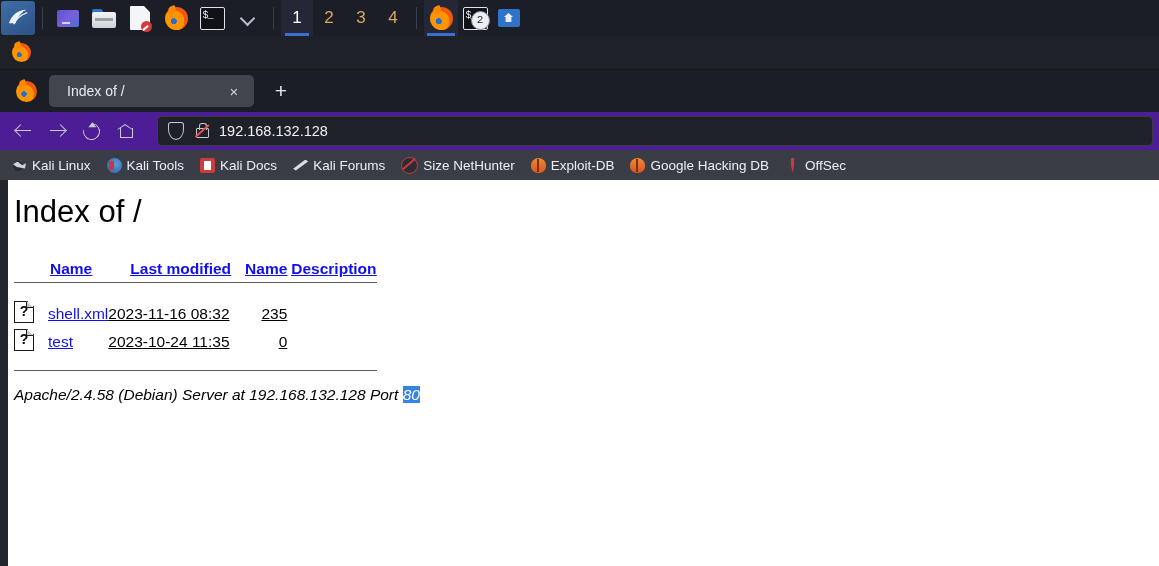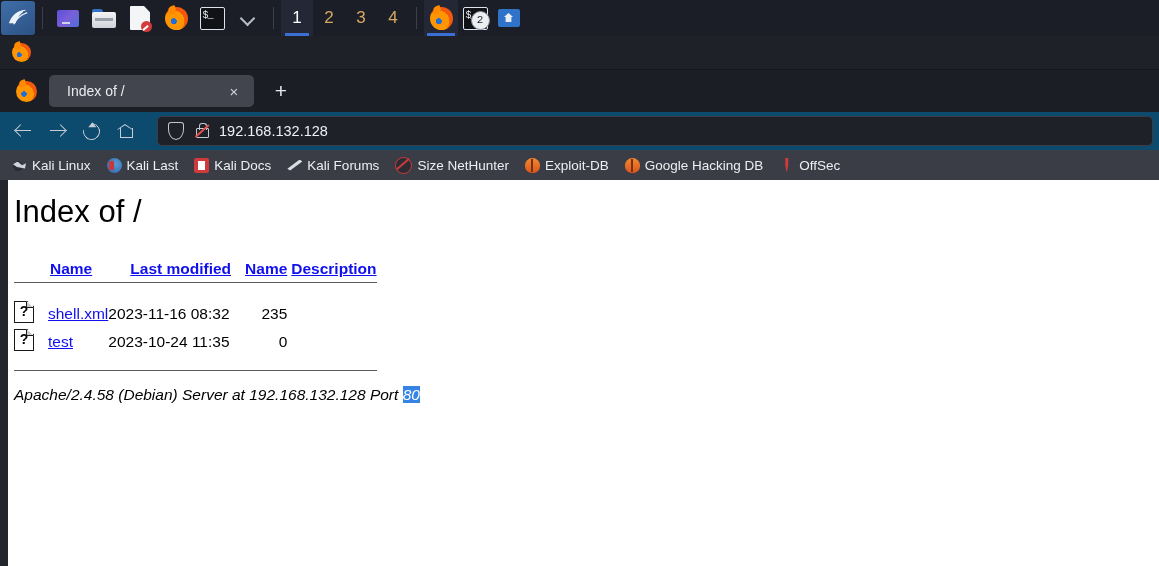--- a/index.html
+++ b/index.html
@@ -87,21 +87,21 @@
   .tab-fox:after{content:"";position:absolute;top:-1px;left:3px;width:7px;height:7px;
       background:#ff8a00;border-radius:60% 10% 60% 10%;transform:rotate(-18deg);}
   .tab{width:205px;height:32px;background:#42454e;border-radius:5px;display:flex;
       align-items:center;padding:0 8px 0 18px;box-sizing:border-box;}
   .tab-title{flex:1;color:#e9ebf0;font-size:14px;white-space:nowrap;overflow:hidden;}
   .tab-close{width:24px;height:24px;display:flex;align-items:center;justify-content:center;
       color:#cfd3db;font-size:15px;border-radius:4px;}
   .newtab{width:30px;height:30px;margin-left:12px;display:flex;align-items:center;
       justify-content:center;color:#e2e5eb;font-size:21px;font-weight:300;}
 
-  #navbar{height:38px;background:#0c4a6e;display:flex;align-items:center;padding:0 6px;}
+  #navbar{height:38px;background:#4c1d95;display:flex;align-items:center;padding:0 6px;}
   .nav-btn{width:34px;height:30px;display:flex;align-items:center;justify-content:center;
       color:#c9cdd6;}
   .arrow-l,.arrow-r{width:15px;height:15px;position:relative;}
   .arrow-l:before,.arrow-r:before{content:"";position:absolute;top:6px;left:0;width:15px;height:1.6px;background:#c9cdd6;}
   .arrow-l:after{content:"";position:absolute;left:0;top:2.5px;width:8px;height:8px;
       border-left:1.6px solid #c9cdd6;border-bottom:1.6px solid #c9cdd6;transform:rotate(45deg);}
   .arrow-r:after{content:"";position:absolute;right:0;top:2.5px;width:8px;height:8px;
       border-right:1.6px solid #c9cdd6;border-top:1.6px solid #c9cdd6;transform:rotate(45deg);}
   .reload{width:15px;height:15px;border:1.7px solid #c9cdd6;border-radius:50%;
       border-top-color:transparent;position:relative;transform:rotate(-35deg);}
@@ -147,21 +147,21 @@
   .bi-bug:after{content:"";position:absolute;left:6px;top:1px;width:2px;height:13px;background:#7c2f0d;}
   .bi-offsec:after{content:"";position:absolute;left:5px;top:0;width:5px;height:15px;
       background:#cf3a3a;clip-path:polygon(20% 0,80% 0,80% 55%,50% 100%,20% 55%);}
 
   
   #viewport{height:100%;background:#24262e;display:flex;}
   #page-frame-left{width:8px;background:#24262e;flex:none;}
   #page{flex:1;background:#ffffff;color:#000;overflow:hidden;position:relative;}
   #page-inner{padding:14px 0 0 6px;}
   h1#idx-title{font-size:31px;font-weight:400;margin:0 0 30px 0;letter-spacing:0px;}
-  table#listing{border-collapse:collapse;font-size:15.5px;}
+  table#listing{border-collapse:collapse;font-size:15.5px;text-decoration:underline;}
   table#listing th{font-weight:700;color:#1010ee;text-decoration:underline;
       padding:0 0 4px 0;white-space:nowrap;}
   table#listing th.c-icon{width:34px;}
   table#listing th.c-name{text-align:left;padding-left:2px;}
   table#listing th.c-mod{text-align:left;padding-left:22px;}
   table#listing th.c-size{text-align:left;padding-left:14px;}
   table#listing th.c-desc{text-align:left;padding-left:4px;}
   tr.rule td{border-top:1.6px solid #5a5a5a;height:1px;padding:0;font-size:0;line-height:0;}
   table#listing td{padding:1px 0;white-space:nowrap;vertical-align:middle;}
   td.c-icon{width:34px;padding-left:2px;}
@@ -290,21 +290,21 @@
     </div>
   </div>
 
   <div id="bookmarks">
     <div class="bm">
       <span class="bi bi-dragon"></span>
       <span>Kali Linux</span>
     </div>
     <div class="bm">
       <span class="bi bi-tools"></span>
-      <span>Kali Last</span>
+      <span>Kali Tools</span>
     </div>
     <div class="bm">
       <span class="bi bi-docs"></span>
       <span>Kali Docs</span>
     </div>
     <div class="bm">
       <span class="bi bi-forums"></span>
       <span>Kali Forums</span>
     </div>
     <div class="bm">

